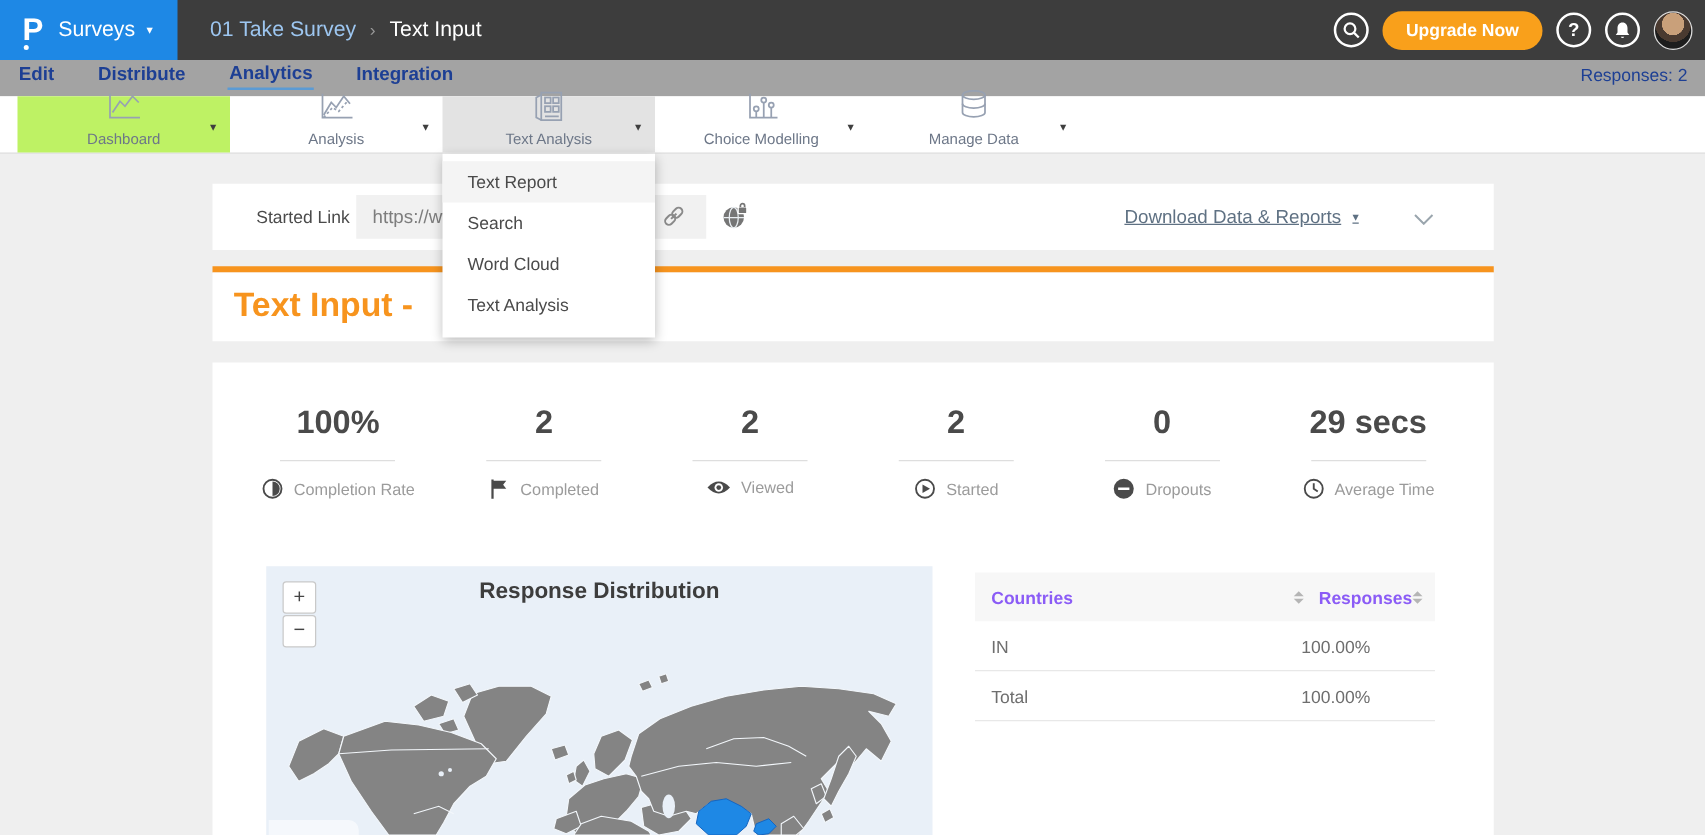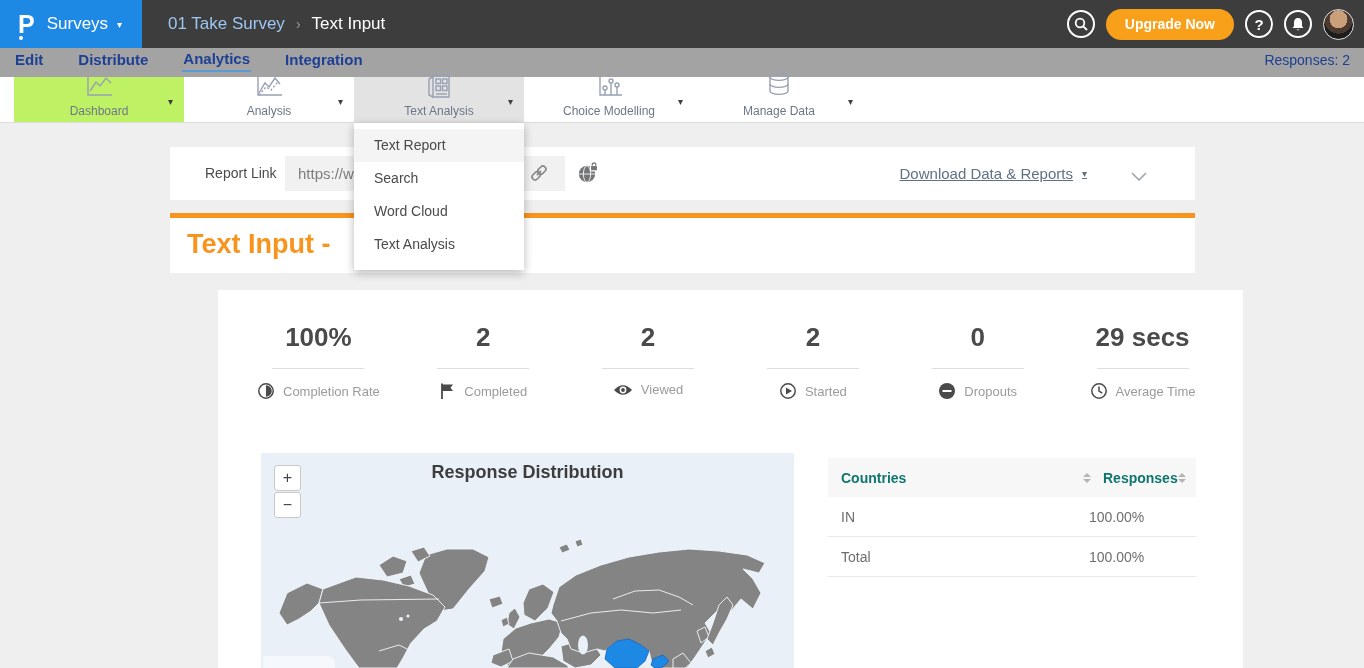--- a/index.html
+++ b/index.html
@@ -62,21 +62,21 @@
                   font-size:15px; color:#5f7183; cursor:pointer;text-decoration:underline; }
   .dl-caret{ font-size:10px; color:#5f7183; }
   .collapse-chevron{ position:absolute; right:48px; top:20px; cursor:pointer; }
 
   
   .orange-bar{ position:absolute; left:170px; top:213px; width:1025px; height:5px; background:#f7941e; }
   .title-card{ position:absolute; left:170px; top:218px; width:1025px; height:55px; background:#fff; }
   .page-title{ position:absolute; left:17px; top:11px; font-size:27px; font-weight:bold; color:#f7941e; }
 
   
-  .main-card{ position:absolute; left:170px; top:290px; width:1025px; height:378px; background:#fff;margin-left:48px; }
+  .main-card{ position:absolute; left:170px; top:290px; width:1025px; height:378px; background:#fff; }
 
   
   .stats{ position:absolute; left:18px; top:32px; width:989px; display:flex; }
   .stat{ flex:1; display:flex; flex-direction:column; align-items:center; }
   .stat-value{ font-size:26px; font-weight:bold; color:#4a4a4a; }
   .stat-divider{ width:92px; height:1px; background:#dedede; margin:15px 0 13px; }
   .stat-bottom{ display:flex; align-items:center; gap:8px; font-size:13px; color:#9b9b9b; }
   .stat-bottom svg{ display:block; }
 
   
@@ -84,21 +84,21 @@
   .map-svg{ position:absolute; left:0; top:0; }
   .map-title{ position:absolute; left:0; top:9px; width:100%; text-align:center; font-size:18px; font-weight:bold; color:#3d3d3d; }
   .zoom-btn{ position:absolute; left:13px; width:27px; height:26px; background:#fff; border:1px solid #c9c9c9;
              border-radius:3px; font-size:16px; color:#444; text-align:center; line-height:24px; cursor:pointer; }
   .zoom-in{ top:12px; } .zoom-out{ top:39px; }
   .map-attrib{ position:absolute; left:2px; bottom:0; width:72px; height:12px;
                background:rgba(255,255,255,.55); border-radius:0 8px 0 0; }
 
   
   .countries-table{ position:absolute; left:610px; top:168px; width:368px; font-size:14px; }
-  .ct-header{ height:39px; background:#f7f7f7; display:flex; align-items:center; padding:0 10px 0 13px; color:#0f766e; font-weight:bold; }
+  .ct-header{ height:39px; background:#f7f7f7; display:flex; align-items:center; padding:0 10px 0 13px; color:#8b5cf6; font-weight:bold; }
   .th-countries{ flex:1; cursor:pointer; }
   .th-responses{ width:75px; cursor:pointer; }
   .sort-icon{ display:inline-flex; flex-direction:column; gap:2px; margin-right:12px; cursor:pointer; }
   .sort-icon i{ width:0; height:0; border-left:4px solid transparent; border-right:4px solid transparent; }
   .sort-up{ border-bottom:4px solid #b5b5b5; } .sort-down{ border-top:4px solid #b5b5b5; }
   .ct-row{ height:40px; display:flex; align-items:center; padding:0 10px 0 13px; color:#6e6e6e; border-bottom:1px solid #e8e8e8; }
   .td-country{ flex:1; }
   .td-resp{ width:97px; }
 </style>
 </head>
@@ -205,21 +205,21 @@
             <path d="M4,5 V12 C4,13.9 8,15.4 13,15.4 C18,15.4 22,13.9 22,12 V5"></path>
             <path d="M4,12 V19 C4,20.9 8,22.4 13,22.4 C18,22.4 22,20.9 22,19 V12"></path>
           </svg>
       </span>
       <span class="tab-label">Manage Data</span>
       <span class="tab-caret">▾</span>
     </div>
   </div>
 
   <div class="report-card">
-    <span class="report-label">Report Link</span>
+    <span class="report-label">Started Link</span>
     <input class="report-input" value="https://ww" style="">
     <span class="link-icon">
       <svg width="22" height="20" viewBox="0 0 22 20">
           <g transform="rotate(-45 11 10)" fill="none" stroke="#8a8a8a" stroke-width="1.6">
             <rect x="2.5" y="7" width="9" height="6" rx="3"></rect>
             <rect x="10.5" y="7" width="9" height="6" rx="3"></rect>
             <line x1="8" y1="10" x2="14" y2="10"></line>
           </g>
         </svg>
     </span>

